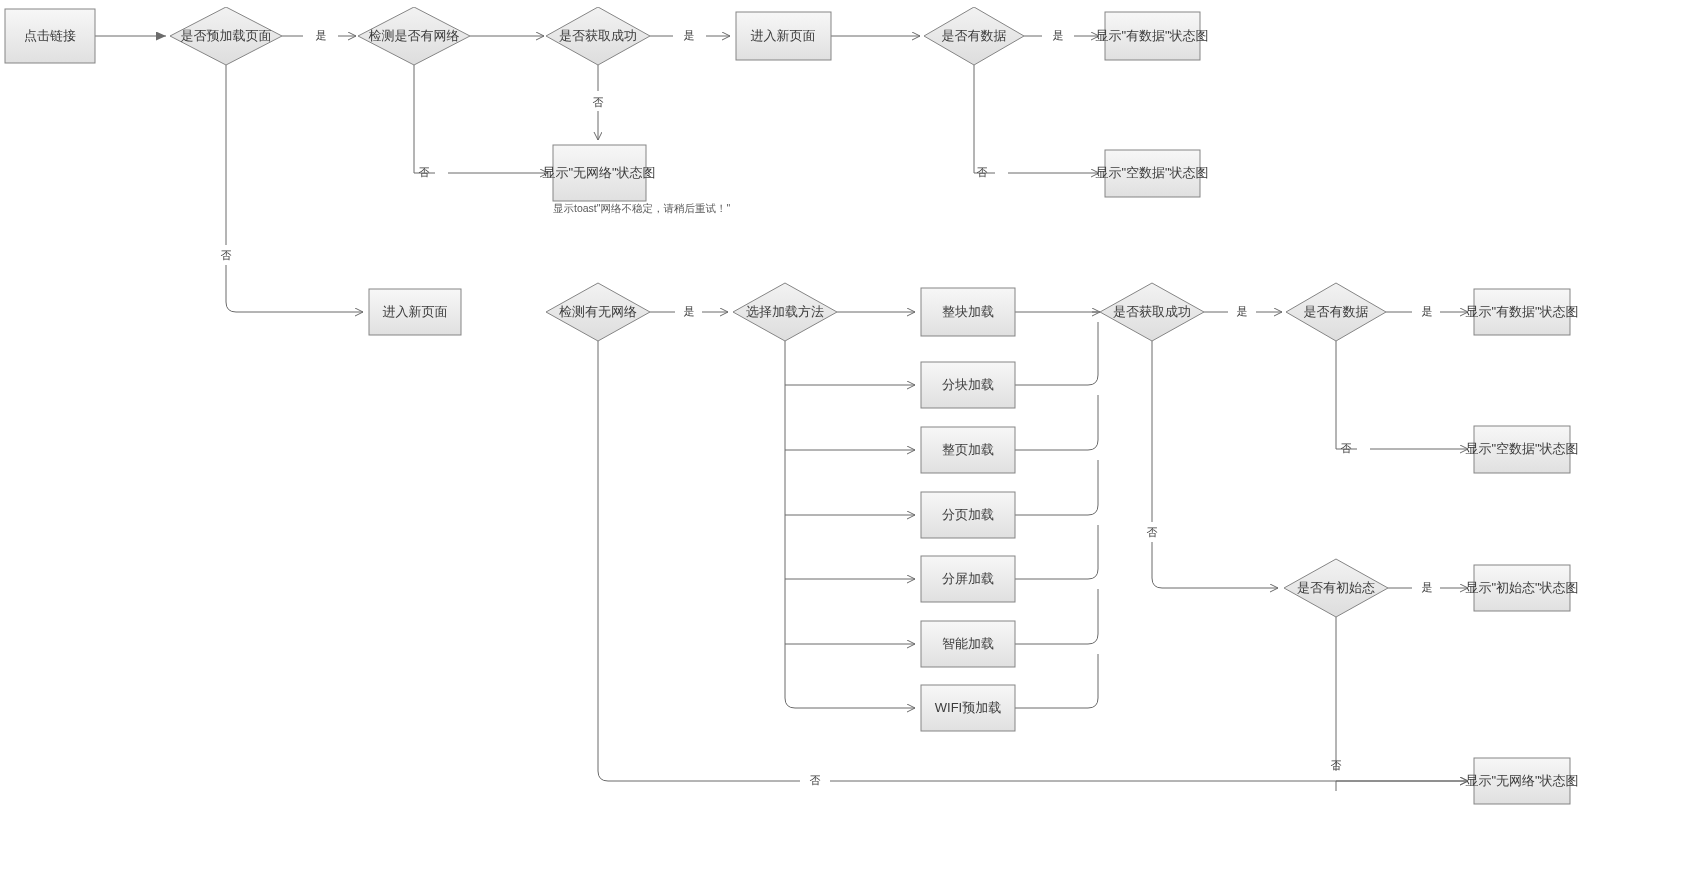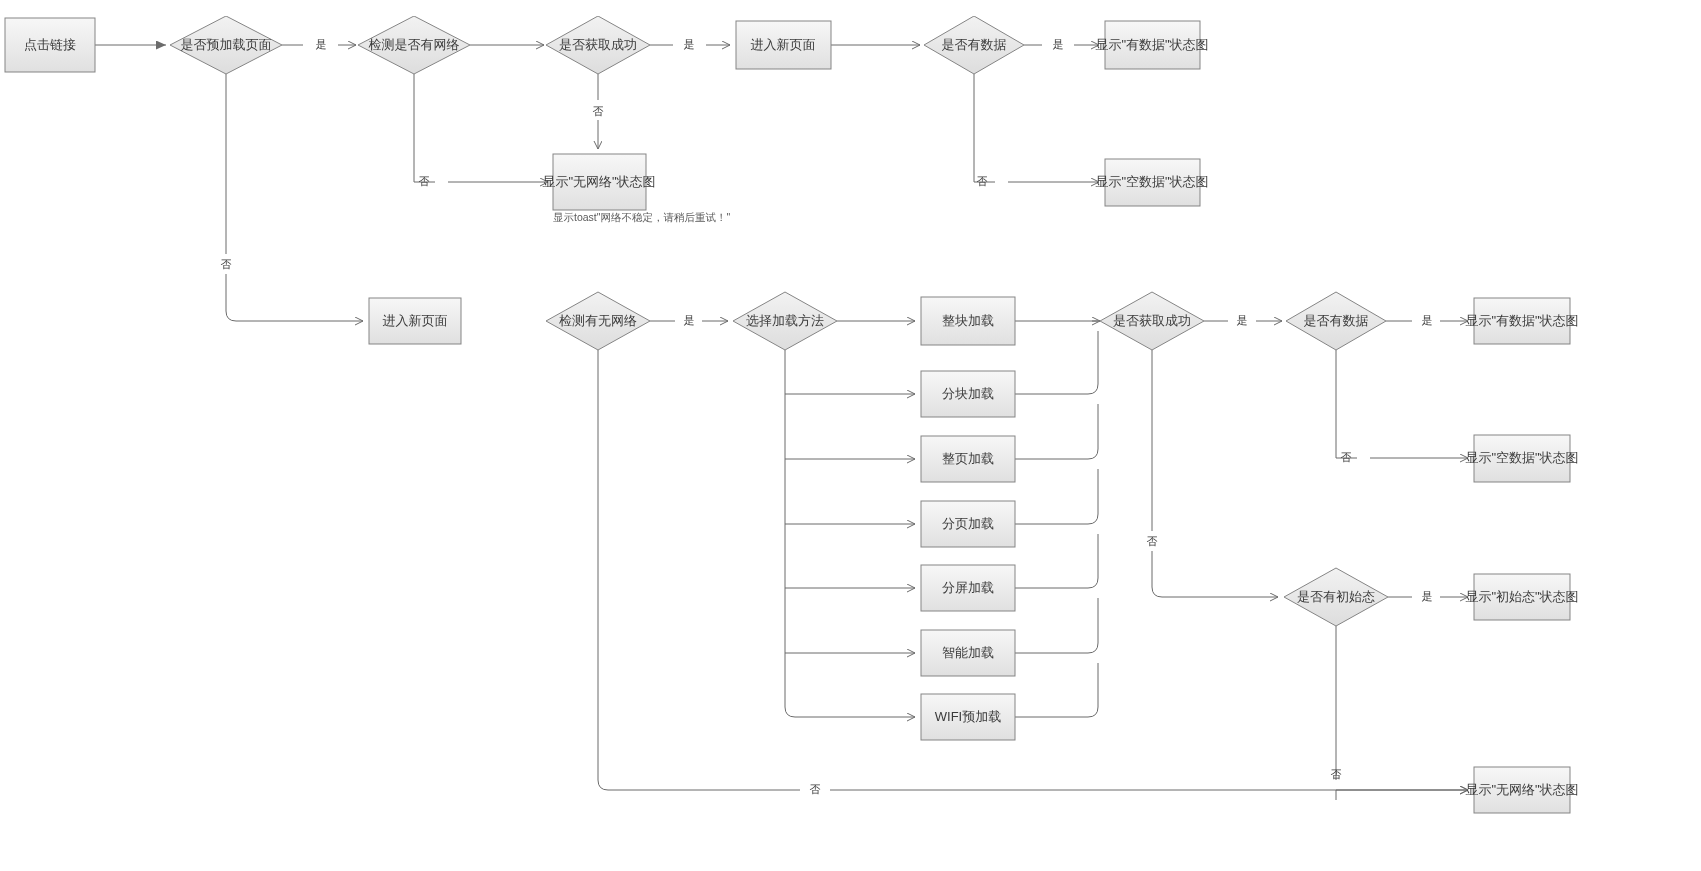--- a/index.html
+++ b/index.html
@@ -1,20 +1,20 @@
 <!DOCTYPE html>
 <html><head>
 <meta charset="utf-8">
 <style>
   html,body{margin:0;padding:0;background:#ffffff;}
   body{
     font-family:"Liberation Sans","DejaVu Sans",sans-serif;
     width:1701px;height:871px;overflow:hidden;position:relative;
   }
-  #canvas{position:absolute;left:0;top:16px;width:1701px;height:649px;}
+  #canvas{position:absolute;left:0;top:7px;width:1701px;height:649px;}
   .node-label{
     font-size:13px;fill:#3b3b3b;text-anchor:middle;dominant-baseline:middle;
     font-family:"Liberation Sans","DejaVu Sans",sans-serif;
   }
   .edge-label{
     font-size:11px;fill:#3b3b3b;text-anchor:middle;dominant-baseline:middle;
     font-family:"Liberation Sans","DejaVu Sans",sans-serif;
   }
   .note-label{
     font-size:10.5px;fill:#5a5a5a;text-anchor:start;dominant-baseline:middle;

